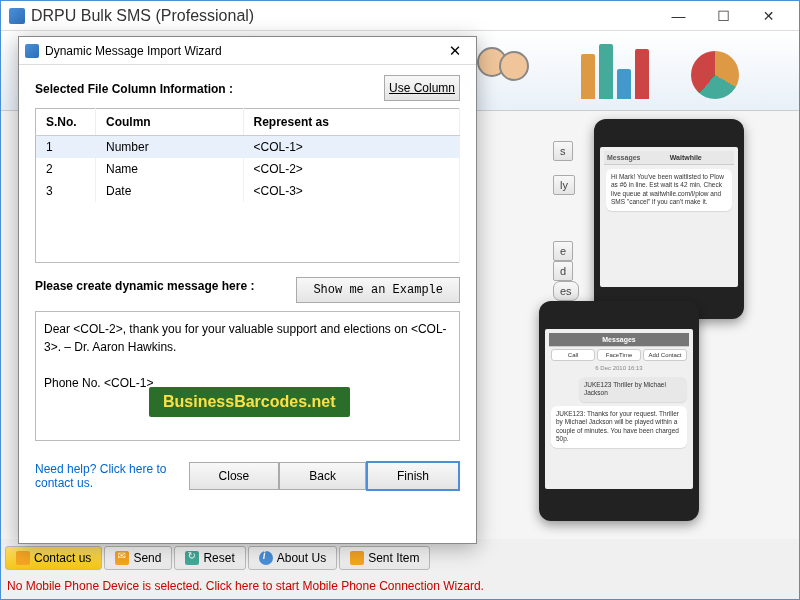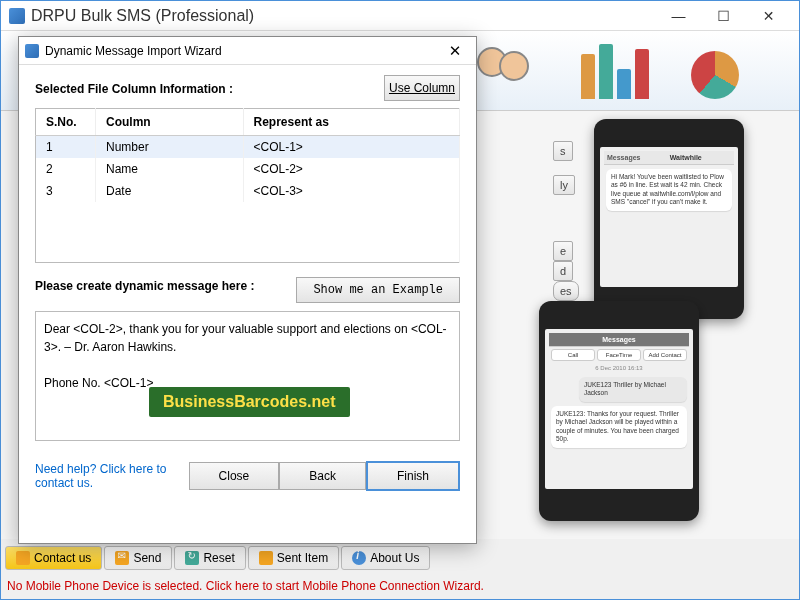--- a/index.html
+++ b/index.html
@@ -143,26 +143,26 @@
     </div>
     <div class="tool-btn">
       <span class="tool-icon ic-send"></span>
       <span>Send</span>
     </div>
     <div class="tool-btn">
       <span class="tool-icon ic-reset"></span>
       <span>Reset</span>
     </div>
     <div class="tool-btn">
+      <span class="tool-icon ic-about"></span>
+      <span>About Us</span>
+    </div>
+    <div class="tool-btn">
       <span class="tool-icon ic-sent"></span>
       <span>Sent Item</span>
-    </div>
-    <div class="tool-btn">
-      <span class="tool-icon ic-about"></span>
-      <span>About Us</span>
     </div>
   </div>
 
   <div class="status-bar">
     <span>No Mobile Phone Device is selected. Click here to start Mobile Phone Connection Wizard.</span>
   </div>
 </div>
 
 <div class="dialog">
   <div class="dlg-titlebar">

